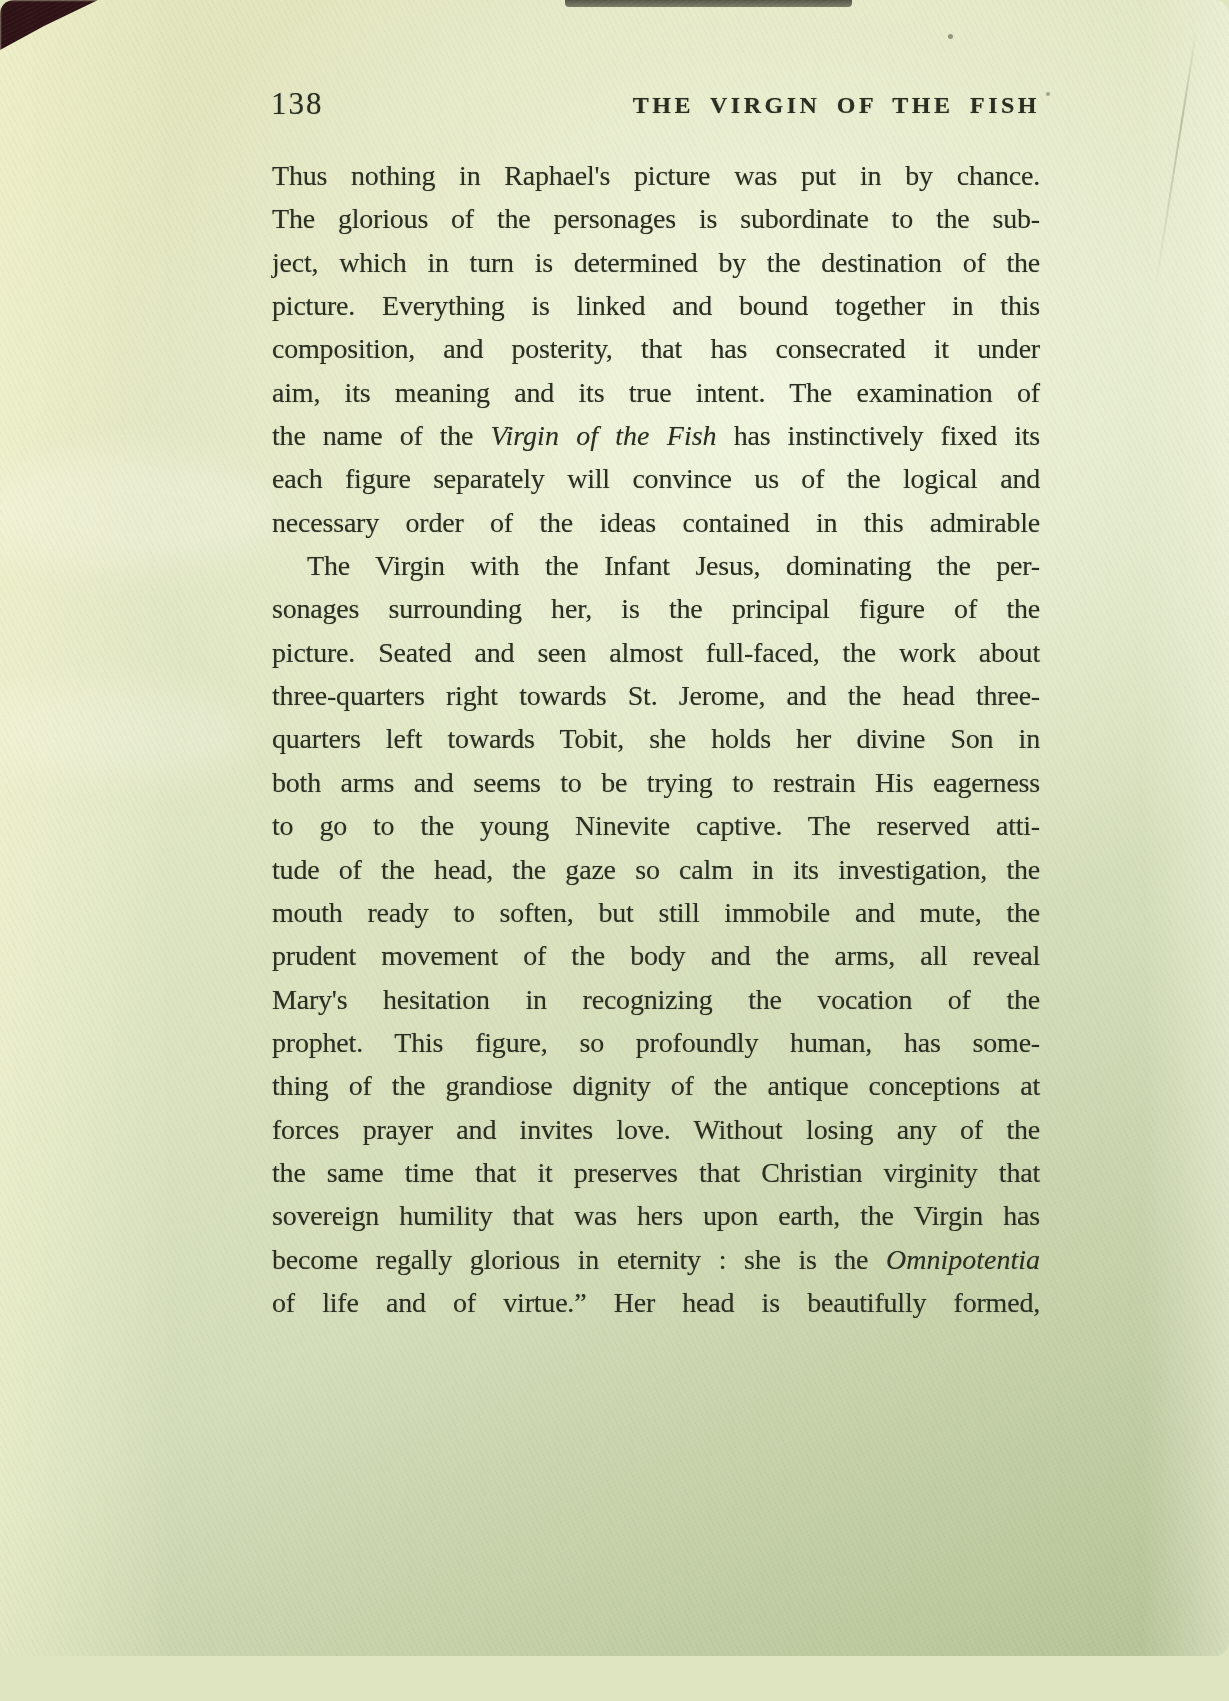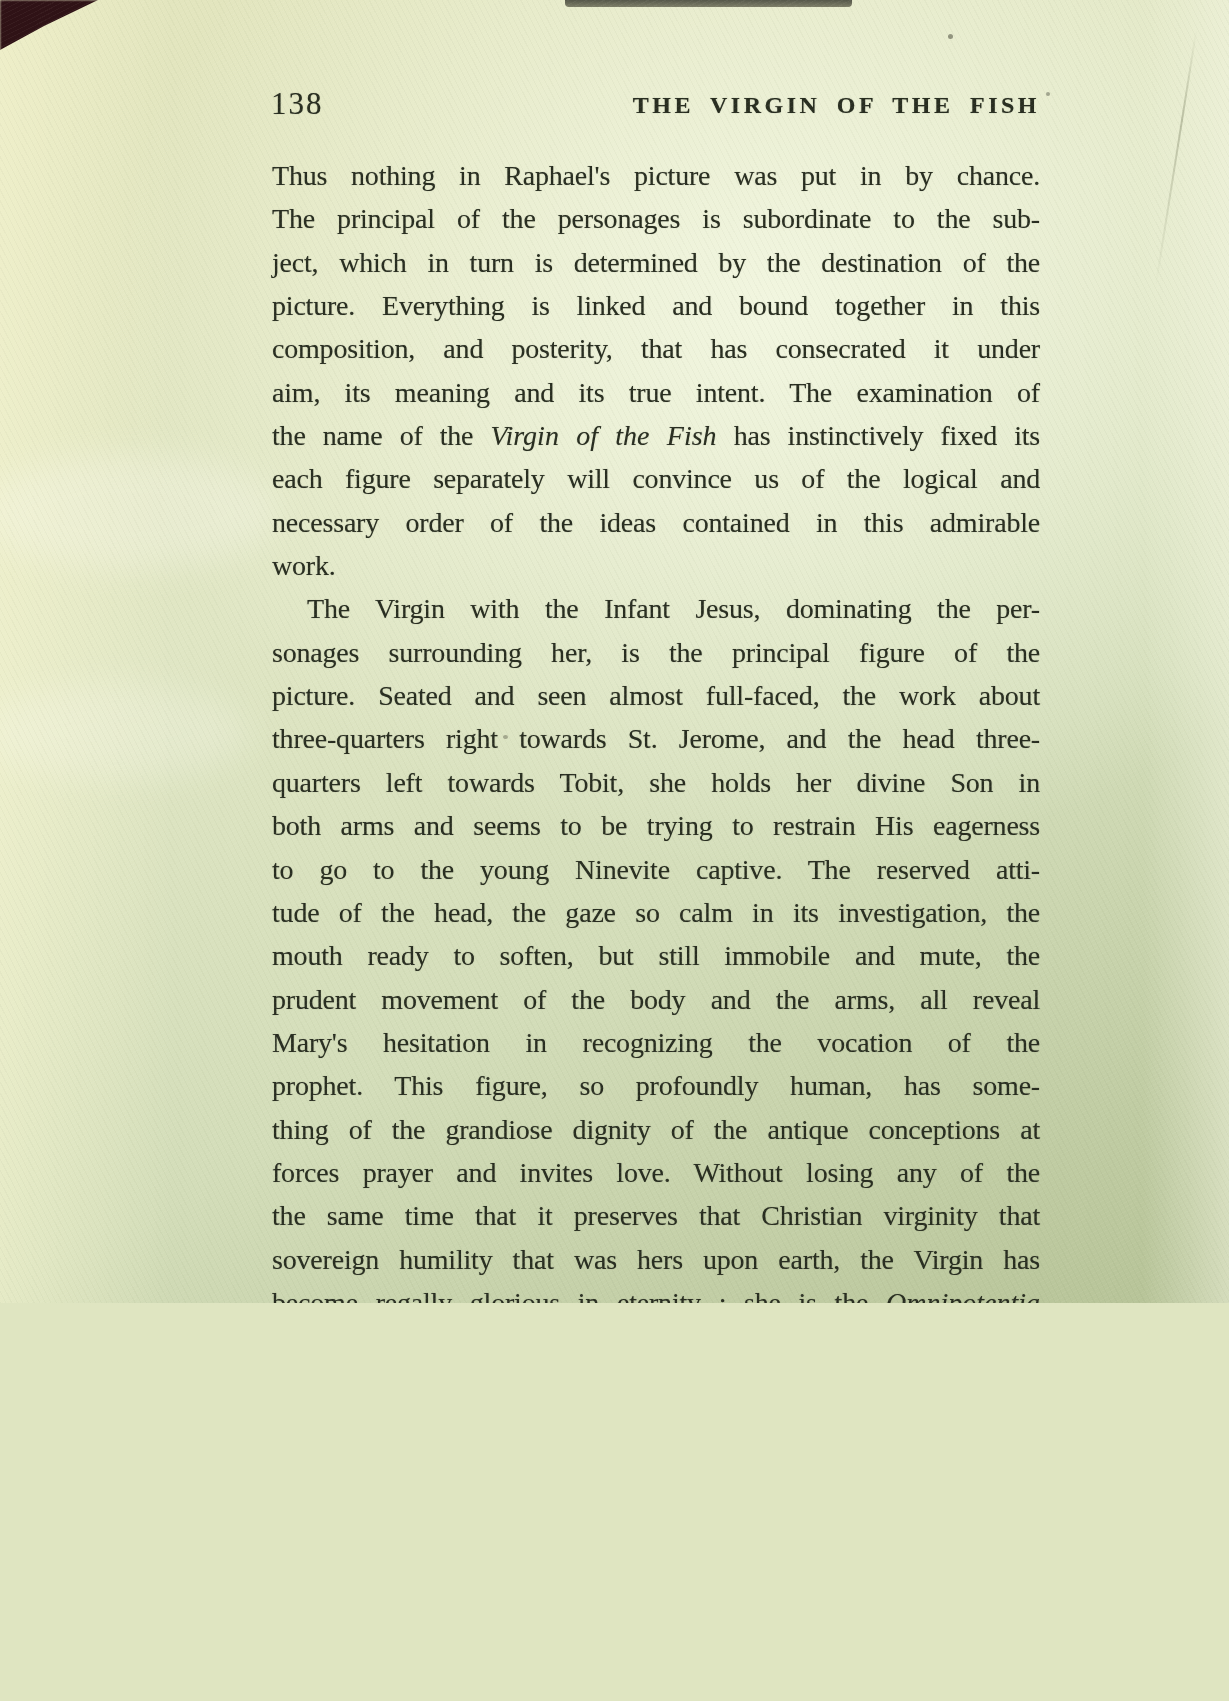--- a/index.html
+++ b/index.html
@@ -11,26 +11,27 @@
     --edge-tan:#c9bd8e;
     --edge-tan-dark:#8a7c50;
   }
   *{margin:0;padding:0;box-sizing:border-box;}
   html,body{width:1229px;height:1701px;overflow:hidden;}
   body{
     font-family:"Liberation Serif","DejaVu Serif",serif;
     background:#dfe5c1;
   }
   .photo{
-    position:relative;width:1229px;height:1303px;overflow:hidden;
+    position:relative;width:1229px;height:1656px;overflow:hidden;
     background:
       linear-gradient(90deg, rgba(252,250,214,0.45) 0%, rgba(252,250,214,0) 14%),
       linear-gradient(270deg, rgba(244,246,226,0.5) 0%, rgba(244,246,226,0) 7%),
       radial-gradient(ellipse 980px 820px at 63% 24%, rgba(245,249,229,0.85), rgba(245,249,229,0) 68%),
       linear-gradient(152deg, #e3e5bd 0%, #e0e6c4 38%, #d3ddb9 66%, #b5c296 100%);
+    border-radius: 14px;
   }
   
   .page-edges{
     position:absolute;left:0;top:0;width:110px;height:1701px;z-index:1;
     background:
       repeating-linear-gradient(180deg, rgba(90,80,45,0.10) 0 2px, rgba(255,255,240,0.05) 2px 7px),
       linear-gradient(90deg,
         #b3a877 0px,#d6cda2 3px,#9b8e5e 6px,#d9d1a5 9px,#b09f6b 13px,#e0d8ae 17px,
         #a2935f 21px,#d2c897 26px,#897a4c 29px,#dcd4a8 34px,#baa closely 0,
         #bcae7c 39px,#e2dab2 46px,#a3956 49px,
@@ -113,29 +114,28 @@
   <div class="crease"></div>
   <div class="speck s1"></div>
   <div class="speck s2"></div>
   <div class="speck s3"></div>
 
   <div class="page-number">138</div>
   <div class="running-title">THE VIRGIN OF THE FISH</div>
 
   <div class="text-block">
       <div class="line"><span>Thus nothing in Raphael's picture was put in by chance.</span></div>
-      <div class="line"><span>The principal of the personages is subordinate to the sub-</span></div>
+      <div class="line"><span>The glorious of the personages is subordinate to the sub-</span></div>
       <div class="line"><span>ject, which in turn is determined by the destination of the</span></div>
       <div class="line"><span>picture.  Everything is linked and bound together in this</span></div>
       <div class="line"><span>composition, and posterity, that has consecrated it under</span></div>
       <div class="line"><span>aim, its meaning and its true intent.  The examination of</span></div>
       <div class="line"><span>the name of the </span><i>Virgin of the Fish</i><span> has instinctively fixed its</span></div>
       <div class="line"><span>each figure separately will convince us of the logical and</span></div>
       <div class="line"><span>necessary order of the ideas contained in this admirable</span></div>
-      <div class="line last-left"><span>work.</span></div>
       <div class="line indent"><span>The Virgin with the Infant Jesus, dominating the per-</span></div>
       <div class="line"><span>sonages surrounding her, is the principal figure of the</span></div>
       <div class="line"><span>picture.  Seated and seen almost full-faced, the work about</span></div>
       <div class="line"><span>three-quarters right towards St. Jerome, and the head three-</span></div>
       <div class="line"><span>quarters left towards Tobit, she holds her divine Son in</span></div>
       <div class="line"><span>both arms and seems to be trying to restrain His eagerness</span></div>
       <div class="line"><span>to go to the young Ninevite captive.  The reserved atti-</span></div>
       <div class="line"><span>tude of the head, the gaze so calm in its investigation, the</span></div>
       <div class="line"><span>mouth ready to soften, but still immobile and mute, the</span></div>
       <div class="line"><span>prudent movement of the body and the arms, all reveal</span></div>

